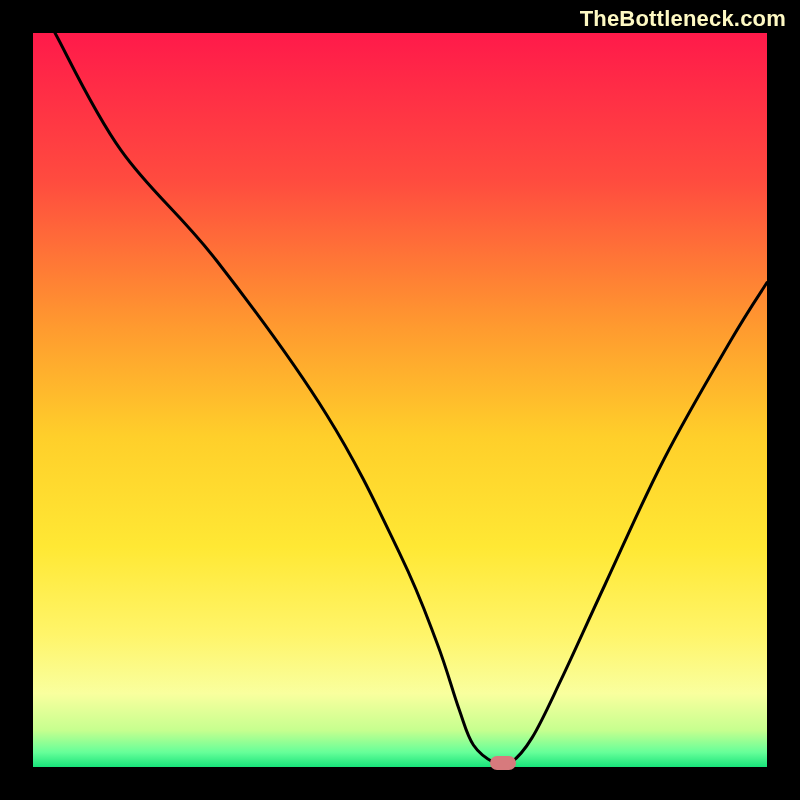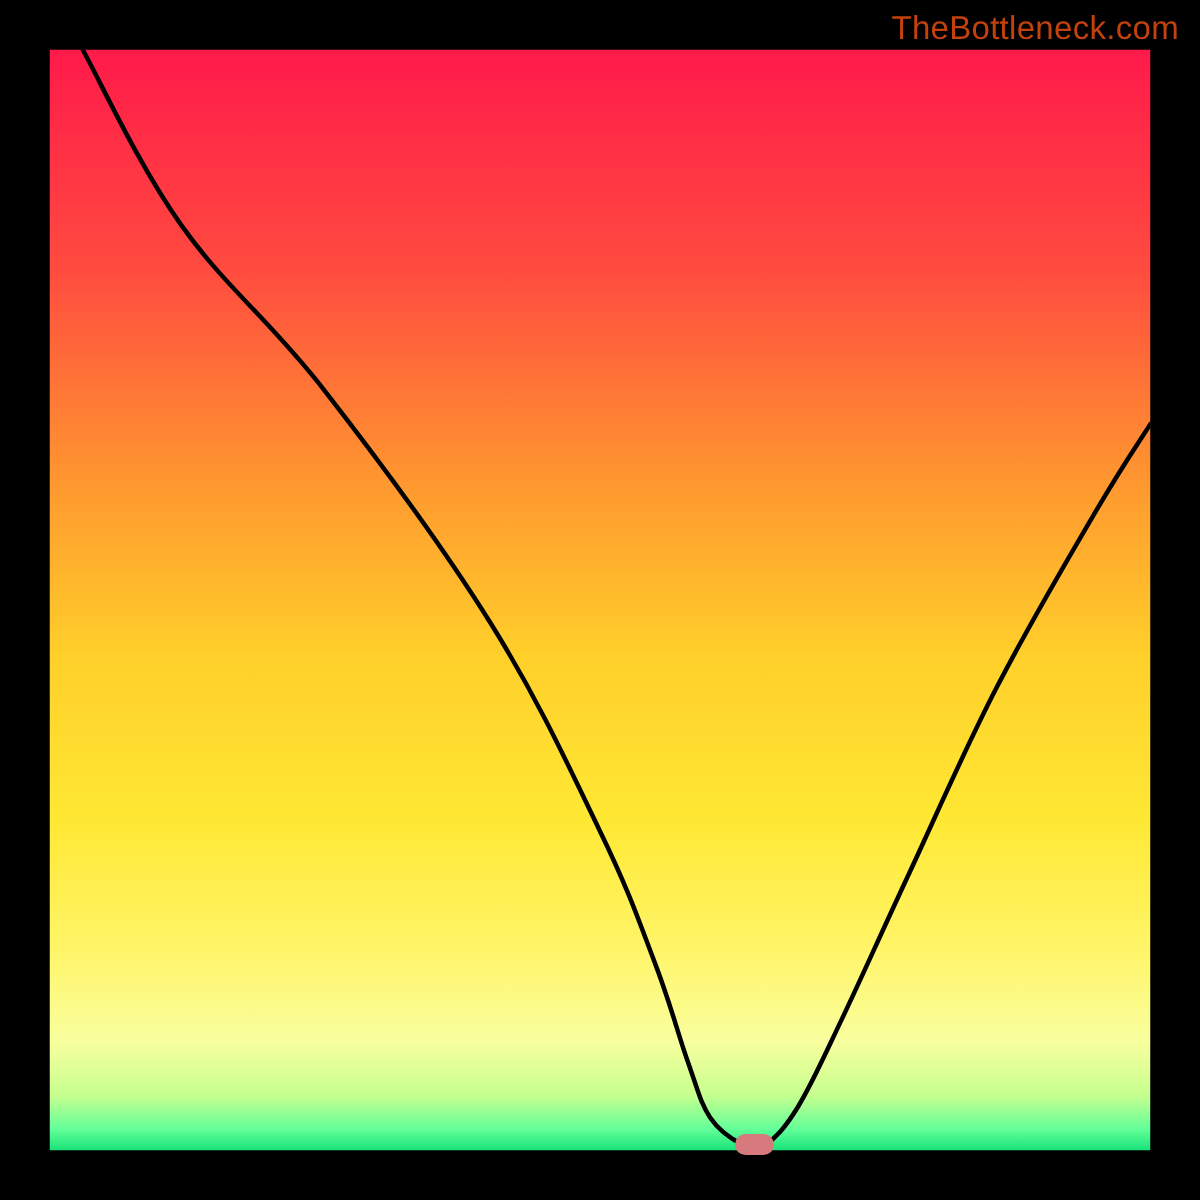--- a/index.html
+++ b/index.html
@@ -8,23 +8,23 @@
     height: 800px;
     background: #000;
     position: relative;
     font-family: Arial, sans-serif;
     overflow: hidden;
   }
   .watermark {
     position: absolute;
     top: 6px;
     right: 14px;
-    color: #c2410c;
+    color: #fef9c3;
     font-size: 22px;
-    font-weight: 400;
+    font-weight: 700;
     letter-spacing: 0.2px;
     z-index: 10;
   }
   .plot-area {
     position: absolute;
     left: 33px;
     top: 33px;
     width: 734px;
     height: 734px;
   }

